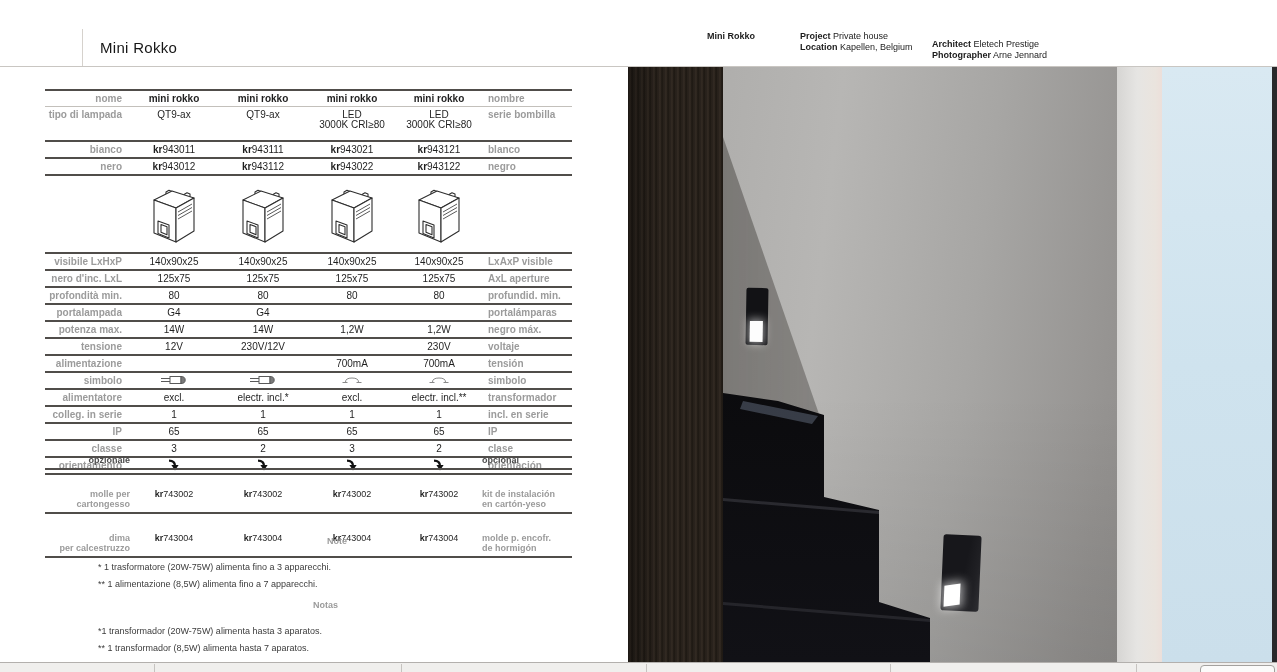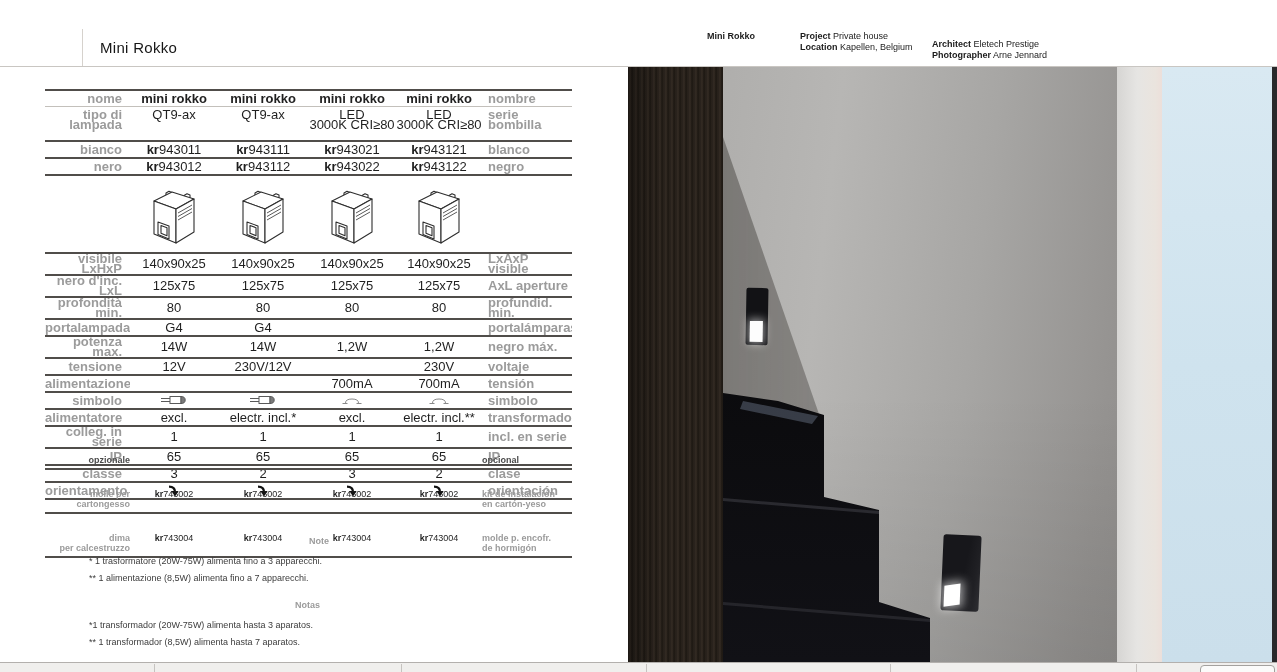--- a/index.html
+++ b/index.html
@@ -8,42 +8,42 @@
   
   .title-block{position:absolute;left:82px;top:29px;height:37px;border-left:1px solid #d6d2cd;padding-left:17px;display:flex;align-items:center;}
   .page-title{font-size:15px;font-weight:400;color:#161616;margin:0;letter-spacing:.3px;}
   .hairline{position:absolute;left:0;top:66px;width:1277px;height:1px;background:#c9c6c2;}
   .meta{position:absolute;top:31px;font-size:9px;line-height:11px;color:#1c1c1c;}
   .meta b{font-weight:bold;}
   .meta-product{left:707px;font-weight:bold;}
   .meta-project{left:800px;}
   .meta-credits{left:932px;margin-top:8px;}
   
-  table.spec{position:absolute;left:45px;top:89px;width:527px;border-collapse:collapse;table-layout:fixed;font-size:13px;line-height:10px;}
+  table.spec{position:absolute;left:45px;top:89px;width:527px;border-collapse:collapse;table-layout:fixed;font-size:10px;line-height:10px;}
   .spec td{padding:0;height:15px;border-top:2px solid #504d4a;vertical-align:middle;overflow:hidden;}
   .spec tr.light td{border-top:1px solid #c3c0bb;}
   .spec tr.rh30 td{height:30px;vertical-align:top;padding-top:3px;}
   .spec tr.rh76 td{height:76px;}
   .spec tr:last-child td{border-bottom:2px solid #504d4a;}
   td.lab-l{text-align:right;padding-right:8px;color:#9b9b9b;font-weight:bold;}
   td.lab-r{text-align:left;padding-left:6px;color:#9b9b9b;font-weight:bold;}
   td.val{text-align:center;color:#1f1f1f;}
   td.val.head{font-weight:bold;}
   .ic{display:inline-block;vertical-align:middle;}
   
   table.opt{position:absolute;left:45px;top:449px;width:527px;border-collapse:collapse;table-layout:fixed;font-size:9px;line-height:10px;}
   .opt td{padding:0;}
   .opt tr.o-head td{height:16px;border:none;vertical-align:bottom;padding-bottom:3px;}
   .opt tr.o-head td.lab-l,.opt tr.o-head td.lab-r{color:#4b4b4b;}
   .opt tr.o-row td{border-top:2px solid #504d4a;height:23px;vertical-align:top;padding-top:19px;}
   .opt tr.o-row:last-child td{border-bottom:2px solid #504d4a;}
   
   .notes{position:absolute;left:82px;font-size:9px;color:#3c3c3c;}
   .notes-title{color:#9b9b9b;font-weight:bold;margin:0 0 10px 0;text-align:right;}
-  .notes ul{list-style:none;margin:7px;padding:0;}
+  .notes ul{list-style:none;margin:16px;padding:0;}
   .notes li{margin:0 0 7px 0;}
   #notes-it{top:536px;}
   #notes-es{top:600px;}
   
   .photo{position:absolute;left:628px;top:67px;width:649px;height:595px;overflow:hidden;}
   .photo *{position:absolute;}
   .wall{left:0;top:0;width:649px;height:595px;
     background:linear-gradient(97deg,#adacaa 8%,#b7b6b4 30%,#a7a6a4 52%,#959391 72%,#8d8b89 84%);}
   .wall-shade{left:0;top:0;width:649px;height:595px;
     background:linear-gradient(to bottom,rgba(0,0,0,0) 55%,rgba(0,0,0,0.09));}

